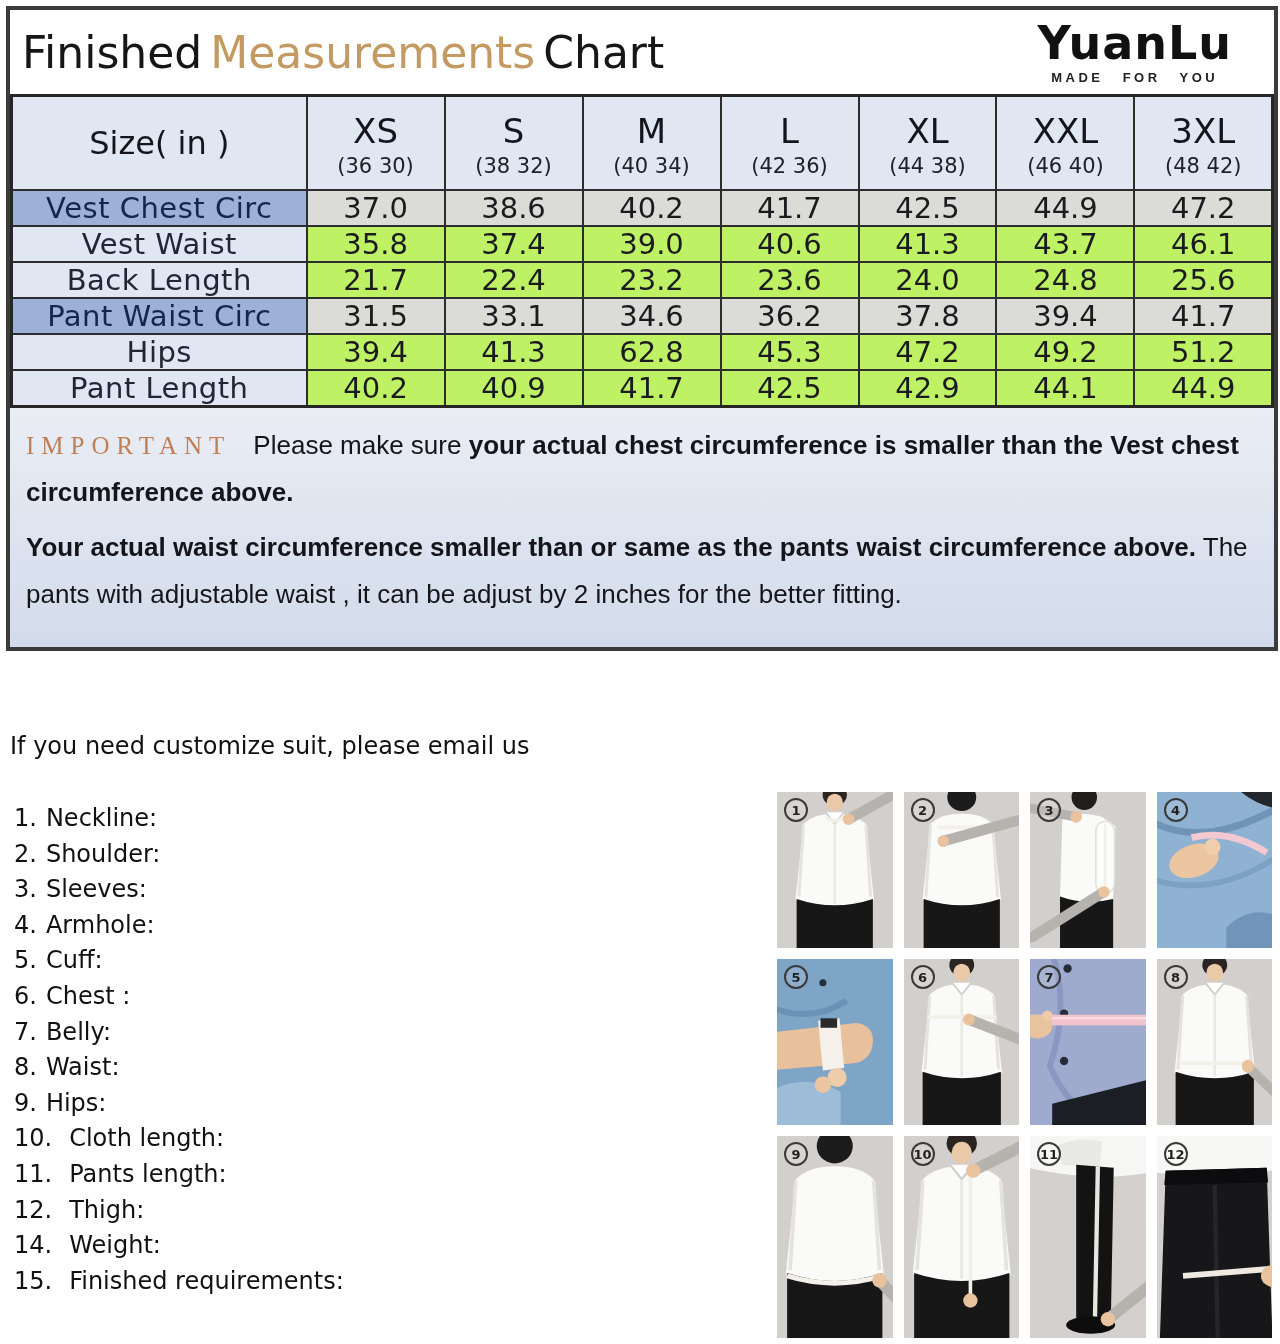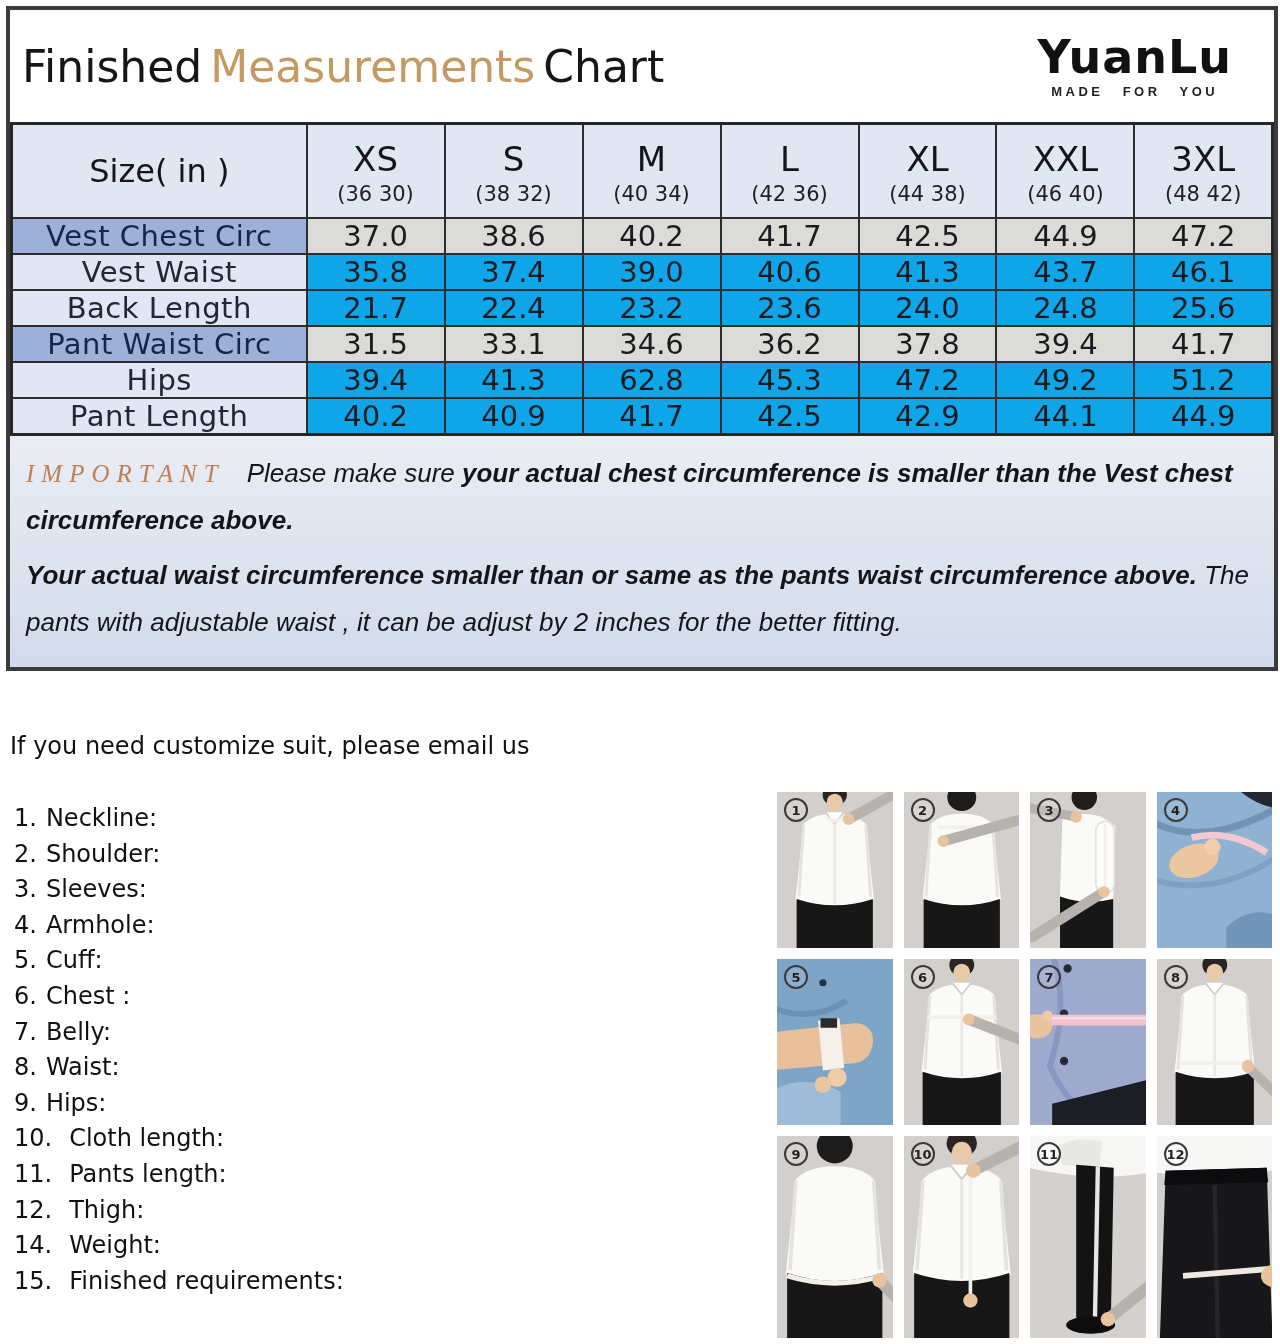--- a/index.html
+++ b/index.html
@@ -6,41 +6,41 @@
   body{
     width:1280px;height:1344px;position:relative;background:#ffffff;
     font-family:"Liberation Sans", sans-serif;color:#1c1c1c;overflow:hidden;
     -webkit-font-smoothing:antialiased;
   }
   .chart-box{
     position:absolute;left:6px;top:6px;width:1264px;
     border:4px solid #3b3b3b;background:#fff;
   }
   
-  .title-bar{display:flex;justify-content:space-between;align-items:center;height:112px;padding:0 26px 0 12px;}
+  .title-bar{display:flex;justify-content:space-between;align-items:center;height:84px;padding:0 26px 0 12px;}
   .page-title{font-family:"DejaVu Sans", sans-serif;font-size:44px;color:#161616;white-space:nowrap;}
   .t-accent{color:var(--accent,#c49a62);margin:0 8px;}
   .brand{text-align:center;margin-right:16px;}
   .brand-name{font-family:"DejaVu Sans", sans-serif;font-size:46px;font-weight:700;letter-spacing:1px;color:#111;line-height:1.05;}
   .brand-tagline{font-size:13px;font-weight:700;letter-spacing:3.5px;word-spacing:12px;color:#222;margin-top:3px;}
   
   table.size-table{width:100%;border-collapse:collapse;table-layout:fixed;border:3px solid #262626;font-family:"DejaVu Sans", sans-serif;}
   .size-table th,.size-table td{border:2px solid #2d2d2d;text-align:center;padding:0;font-weight:400;}
   .size-table thead tr{height:94px;}
   .size-table thead th{background:var(--label-bg,#e1e6f3);}
   .size-table th.corner{font-size:32px;color:#14141c;}
   .size-table .sz{font-size:34px;line-height:1.15;margin-top:4px;color:#14141c;}
   .size-table .sub{font-size:21px;margin-top:3px;color:#20202a;}
   .size-table tbody tr{height:36px;}
   .size-table tbody th.rl{background:var(--label-bg,#e1e6f3);font-size:29px;letter-spacing:.5px;color:#202634;}
-  .size-table tbody td{font-size:29px;background:#0ea5e9;color:#1b1b1f;}
+  .size-table tbody td{font-size:29px;background:#bef264;color:#1b1b1f;}
   .size-table tbody tr.hl th.rl{background:var(--hl-bg,#9db0d8);color:#17254a;}
   .size-table tbody tr.hl td{background:#dbdbd8;}
   
-  .note{background:linear-gradient(#eaedf4,#d2dbeb);padding:14px 16px 20px;font-size:26px;line-height:1.82;color:#14141b;font-style:italic;}
+  .note{background:linear-gradient(#eaedf4,#d2dbeb);padding:14px 16px 28px;font-size:26px;line-height:1.82;color:#14141b;}
   .note p{margin:0;}
   .note p + p{margin-top:8px;}
   .note b{font-weight:700;}
   .important{font-family:"Liberation Serif", serif;font-size:25px;letter-spacing:7px;color:var(--important,#bf8057);margin-right:22px;}
   
   .customize-heading{position:absolute;left:10px;top:732px;font-family:"DejaVu Sans", sans-serif;font-size:24px;color:#111;}
   ol.custom-list{position:absolute;left:14px;top:806px;margin:0;padding:0;list-style:none;font-family:"DejaVu Sans", sans-serif;font-size:24px;color:#111;}
   ol.custom-list li{display:flex;line-height:25px;margin-bottom:10.6px;}
   ol.custom-list .num{margin-right:9px;}
   ol.custom-list .num.dd{margin-right:17px;}

